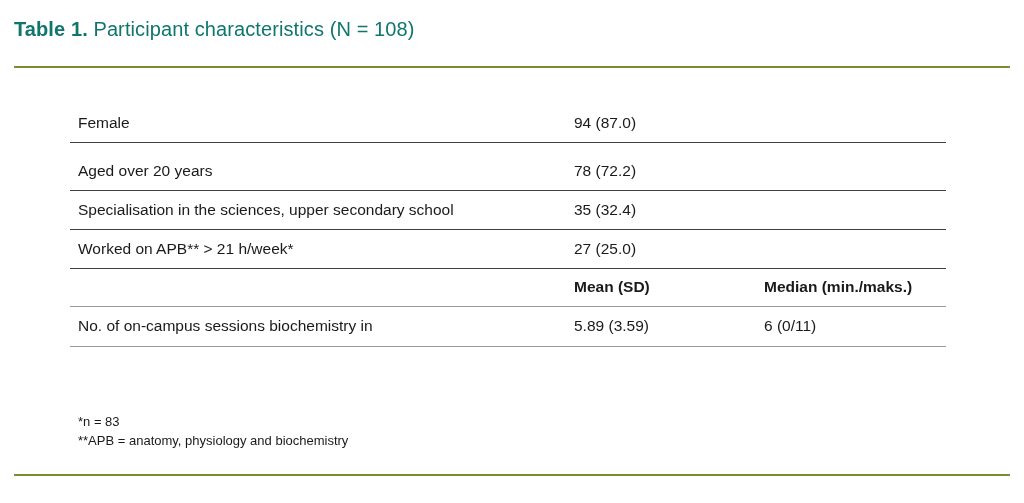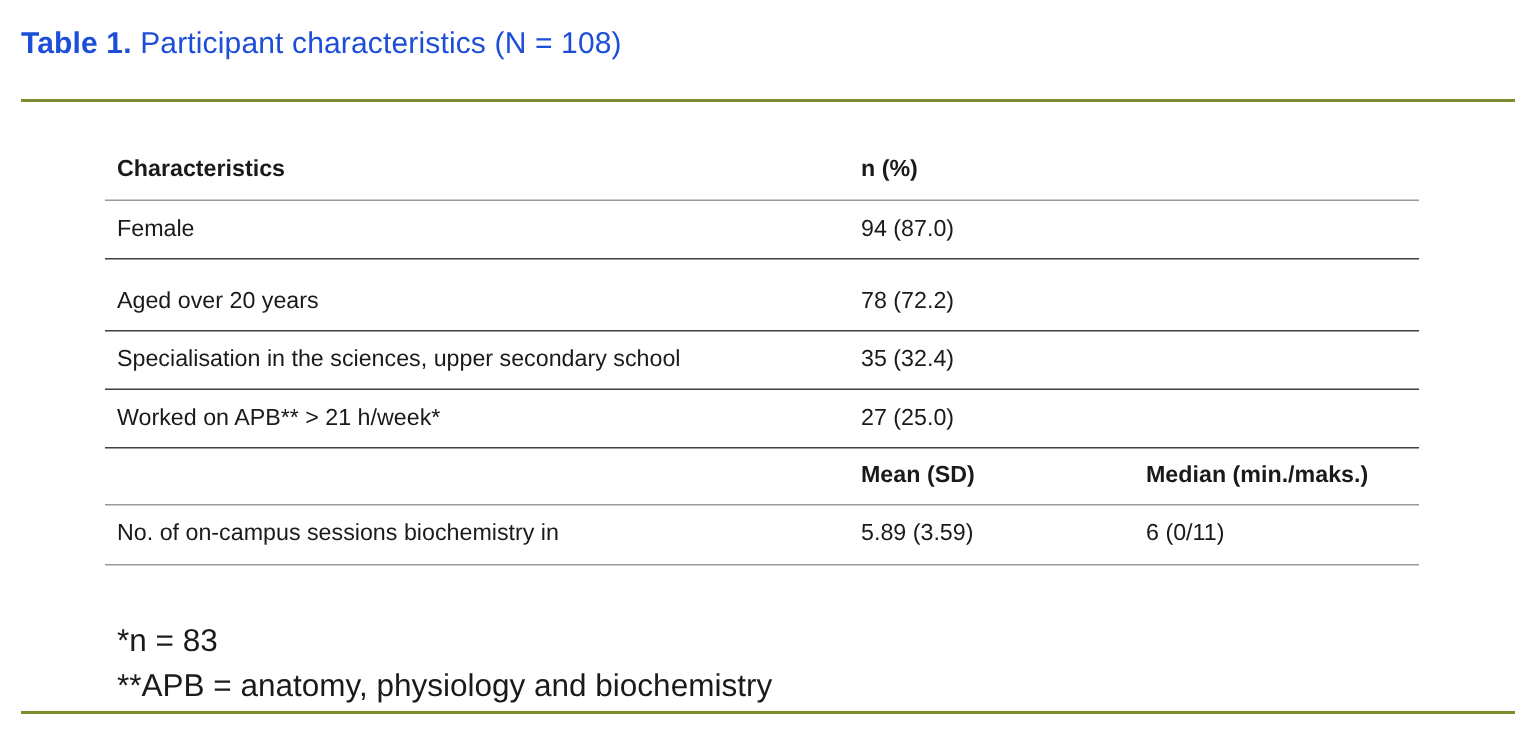--- a/index.html
+++ b/index.html
@@ -20,21 +20,21 @@
     height: 503px;
     box-sizing: border-box;
     padding: 0;
   }
   .caption {
     position: absolute;
     left: 14px;
     top: 18px;
     font-size: 20px;
     letter-spacing: 0.1px;
-    color: #1d4ed8;
+    color: #0f766e;
     white-space: nowrap;
   }
   .caption .lbl {
     font-weight: bold;
   }
   .caption .txt {
     font-weight: normal;
   }
   .rule-top {
     position: absolute;
@@ -92,21 +92,21 @@
     border-bottom: 1px solid #9a9a9a;
   }
   tr.last td {
     padding: 10px 0 11px 8px;
     border-bottom: 1px solid #9a9a9a;
   }
   .notes {
     position: absolute;
     left: 78px;
     top: 413px;
-    font-size: 21px;
+    font-size: 13px;
     line-height: 1.45;
     color: #1a1a1a;
   }
 </style>
 </head>
 <body>
 
 <div class="page">
 
   <div class="caption">
@@ -115,25 +115,20 @@
 
   <div class="rule-top"></div>
 
   <table class="tbl">
     <colgroup>
       <col class="col-a">
       <col class="col-b">
       <col class="col-c">
     </colgroup>
     <tbody>
-      <tr class="hdr">
-        <td class="first">Characteristics</td>
-        <td>n (%)</td>
-        <td></td>
-      </tr>
 
       <tr class="row">
         <td>Female</td>
         <td>94 (87.0)</td>
         <td></td>
       </tr>
 
       <tr class="spacer">
         <td colspan="3"></td>
       </tr>

